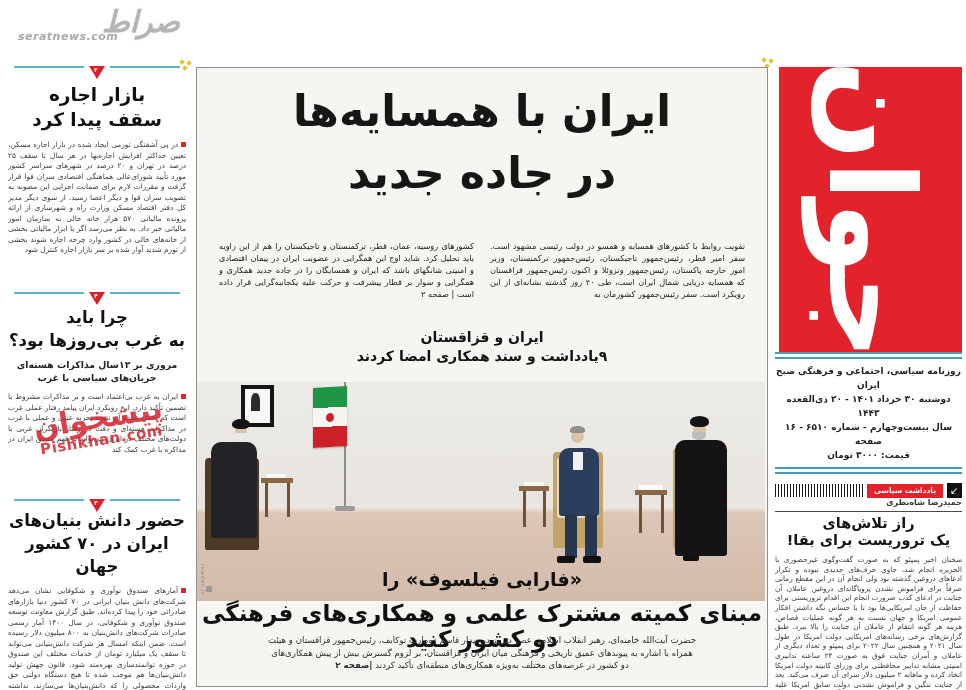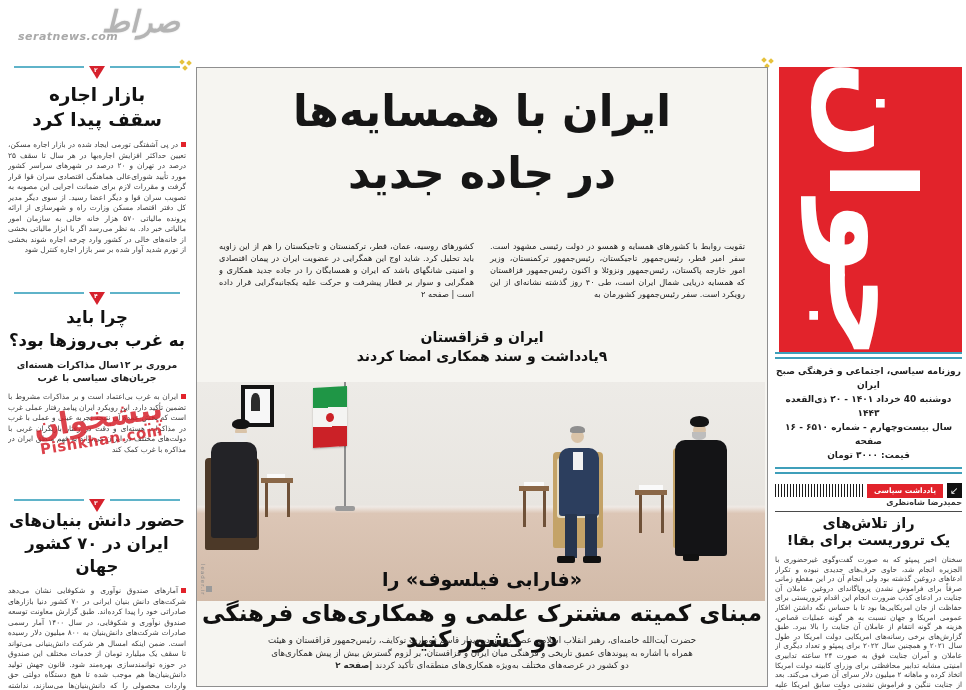--- a/index.html
+++ b/index.html
@@ -111,21 +111,21 @@
   </div>
 
 <div class="abs logo-box">
   <div class="glyph">جوان</div>
 </div>
 
 <div class="abs rcol">
   <div class="dbl"></div>
   <div class="minfo center">
     <div>روزنامه سیاسی، اجتماعی و فرهنگی صبح ایران</div>
-    <div>دوشنبه 40 خرداد ۱۴۰۱ - ۲۰ ذی‌القعده ۱۴۴۳</div>
+    <div>دوشنبه ۳۰ خرداد ۱۴۰۱ - ۲۰ ذی‌القعده ۱۴۴۳</div>
     <div>سال بیست‌وچهارم - شماره ۶۵۱۰ - ۱۶ صفحه</div>
     <div>قیمت: ۳۰۰۰ تومان</div>
   </div>
   <div class="dbl" style="margin-top:5px;"></div>
 
   <div class="badge-row">
     <div class="corner-ic">↙</div>
     <div class="note-badge">یادداشت سیاسی</div>
     <div class="barcode"></div>
   </div>

